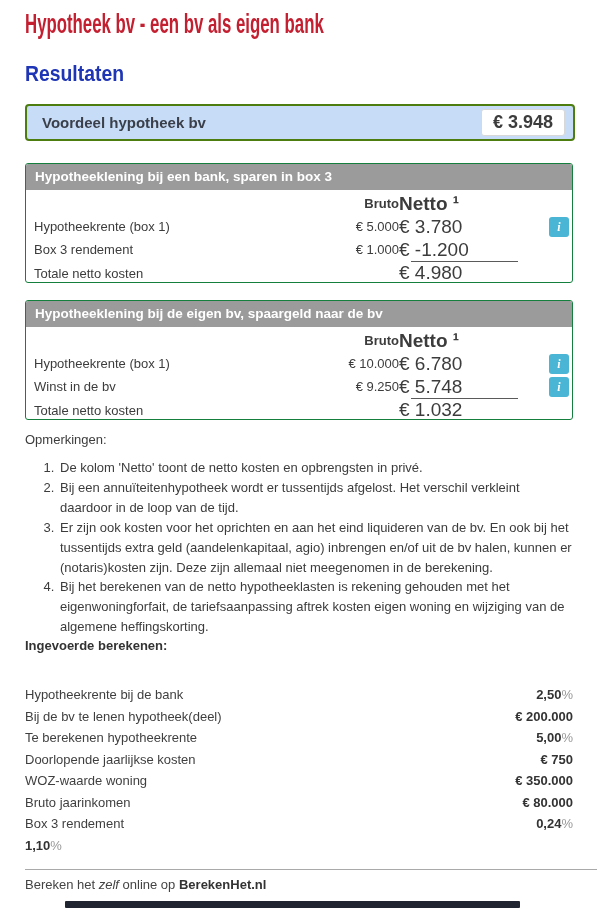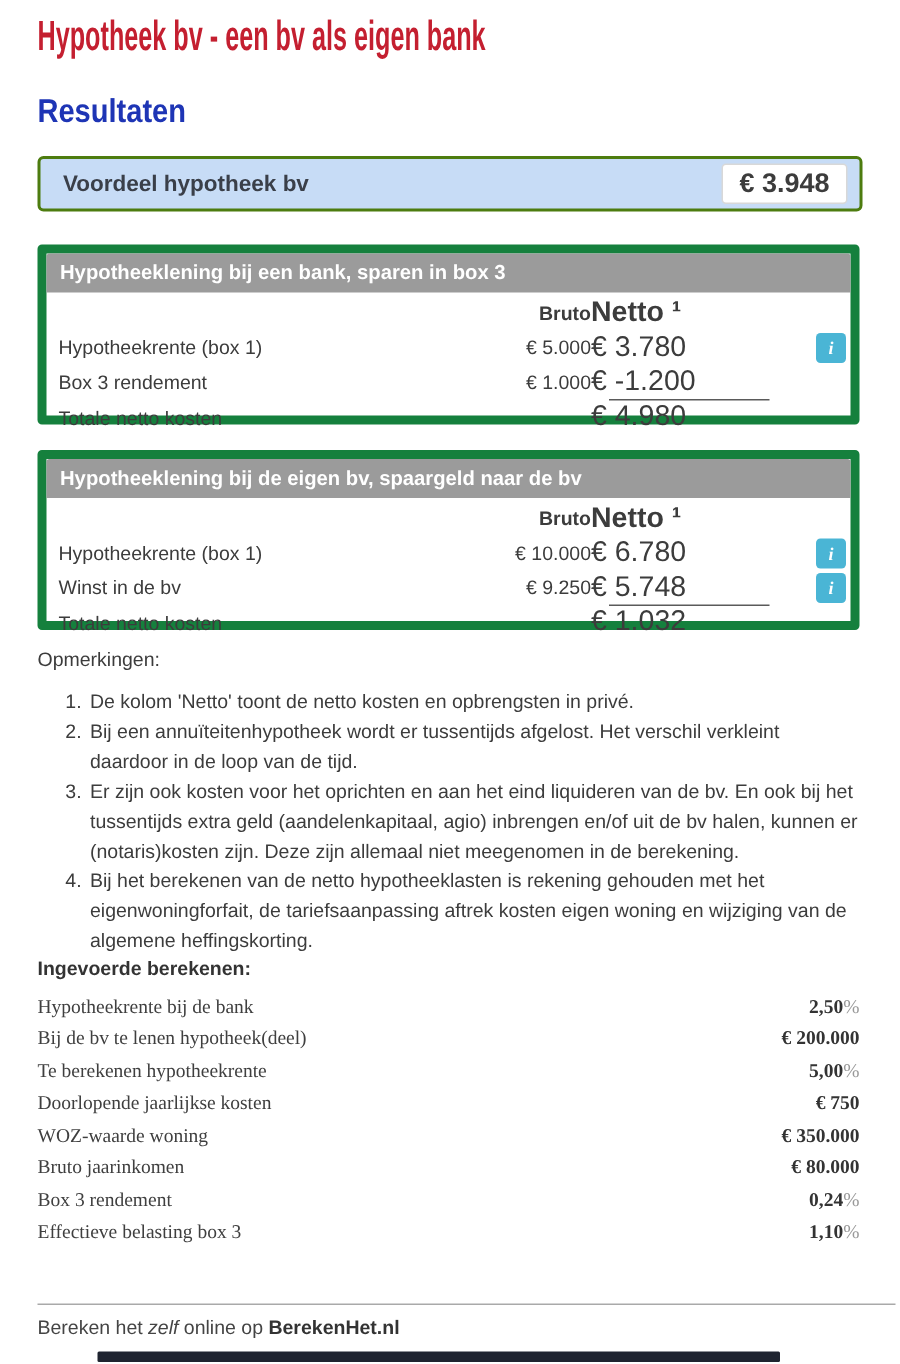--- a/index.html
+++ b/index.html
@@ -15,21 +15,21 @@
                    transform:scaleX(0.88); transform-origin:left top; white-space:nowrap; }
 
   
   #result-box { top:104px; left:25px; right:25px; height:37px; background:#c7dcf6;
                 border:2px solid #4d7c0f; border-radius:4px; display:flex; align-items:center; }
   #result-box .lbl { margin-left:15px; font-size:15px; font-weight:bold; color:#3a3f49; flex:1; }
   #result-box .chip { margin-right:8px; background:#fff; border:1px solid #d8d8d8; border-radius:3px;
                       height:27px; line-height:25px; padding:0 11px; font-size:18px; font-weight:bold; color:#3c3c3c; }
 
   
-  .panel { left:25px; right:27px; height:120px; border:6px solid #15803d; border-radius:3px; background:#fff; }
+  .panel { left:25px; right:27px; height:120px; border:1px solid #15803d; border-radius:3px; background:#fff; }
   .panel-header { height:26px; line-height:26px; background:#9b9b9b; color:#fff; font-size:13.5px;
                   font-weight:bold; padding-left:9px; border-radius:2px 2px 0 0; }
   .trow { display:flex; align-items:center; height:23.2px; position:relative; }
   .trow .c-label { flex:1; padding-left:8px; font-size:13px; }
   .trow .c-bruto { width:140px; text-align:right; font-size:13px; }
   .trow .c-netto { width:89px; font-size:19px; }
   .trow .c-icon  { width:84px; display:flex; justify-content:flex-end; }
   .trow.colhead .c-bruto, .trow.colhead .c-netto { font-weight:bold; }
   .info-btn { width:20px; height:20px; margin-right:3px; background:#4ab5d5; border:none; border-radius:3px;
               color:#fff; font-size:12px; font-weight:bold; font-family:"Liberation Serif",serif;
@@ -38,21 +38,21 @@
 
   
   #notes { top:432px; left:25px; right:25px; font-size:13px; color:#3c3c3c; }
   #notes .notes-title { margin-bottom:11px; }
   #notes ol { margin-left:33px; }
   #notes li { line-height:19.9px; padding-left:2px; }
 
   
   #inputs { top:638px; left:25px; right:27px; font-size:13px; }
   #inputs .inputs-title { font-weight:bold; color:#333; }
-  #inputs .rows { margin-top:7px;font-family:Liberation Serif, serif; }
+  #inputs .rows { margin-top:31px; }
   .irow { display:flex; height:21.5px; align-items:center; }
   .irow .ilabel { flex:1; color:#3f3f3f; }
   .irow .ivalue { font-weight:bold; color:#333; }
   .irow .isuffix { color:#999; font-weight:normal; }
 
   
   #footer-rule { top:869px; left:25px; right:3px; height:1px; background:#a9a9a9; }
   #footer-text { top:877px; left:25px; font-size:13px; color:#444; }
   #footer-text .it { font-style:italic; }
   #footer-text .brand { font-weight:bold; color:#333; }
@@ -176,21 +176,20 @@
       <span class="ilabel">Bruto jaarinkomen</span>
       <span class="ivalue">€ 80.000</span>
       <span class="isuffix"></span>
     </div>
     <div class="irow">
       <span class="ilabel">Box 3 rendement</span>
       <span class="ivalue">0,24</span>
       <span class="isuffix">%</span>
     </div>
     <div class="irow">
-      <span class="ilabel">Effectieve belasting box 3</span>
       <span class="ivalue">1,10</span>
       <span class="isuffix">%</span>
     </div>
   </div>
 </div>
 
 <div class="abs" id="footer-rule"></div>
 <div class="abs" id="footer-text">
   <span>Bereken het </span><span class="it">zelf</span><span> online op </span><span class="brand">BerekenHet.nl</span>
 </div>

